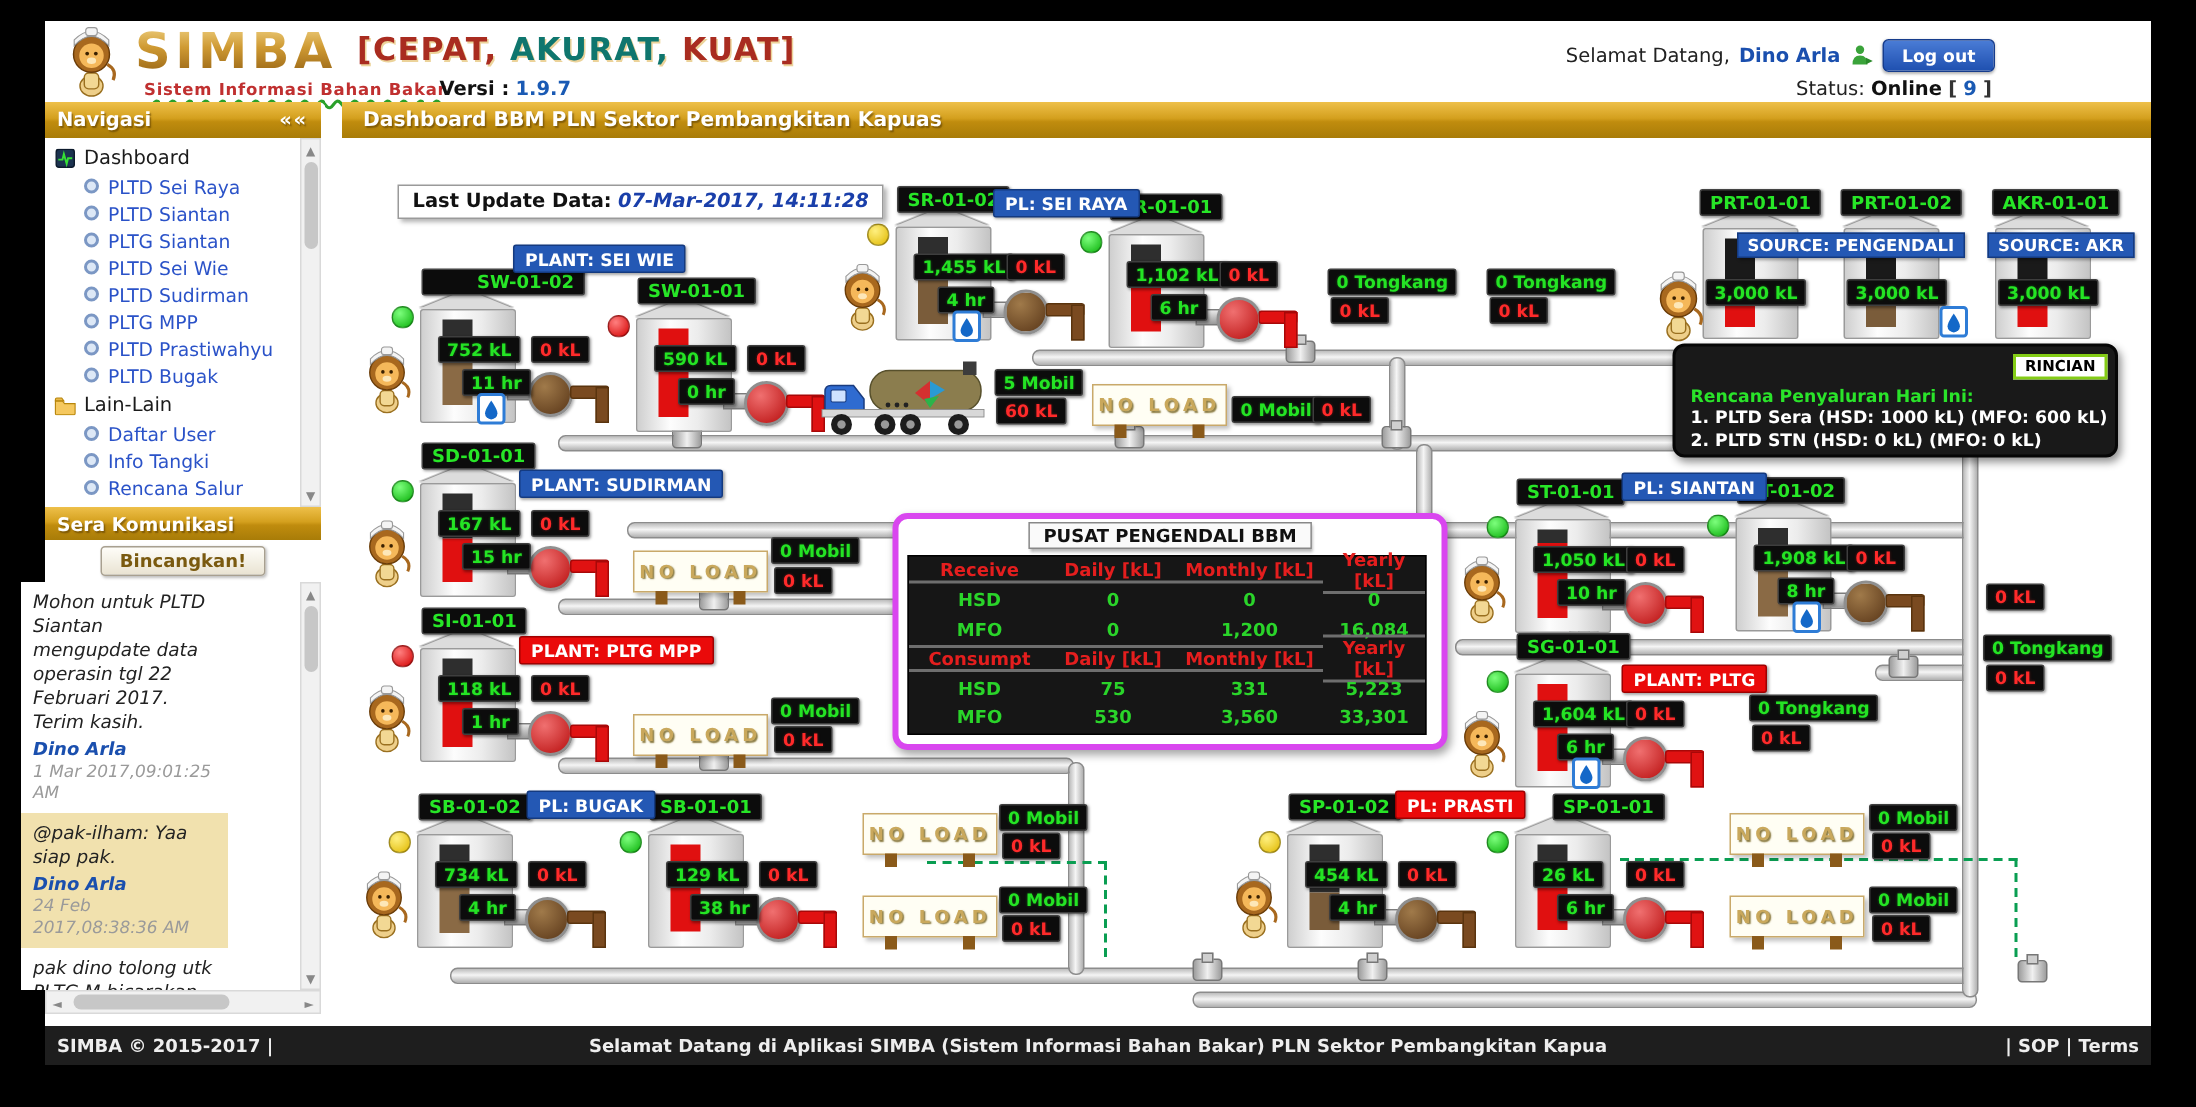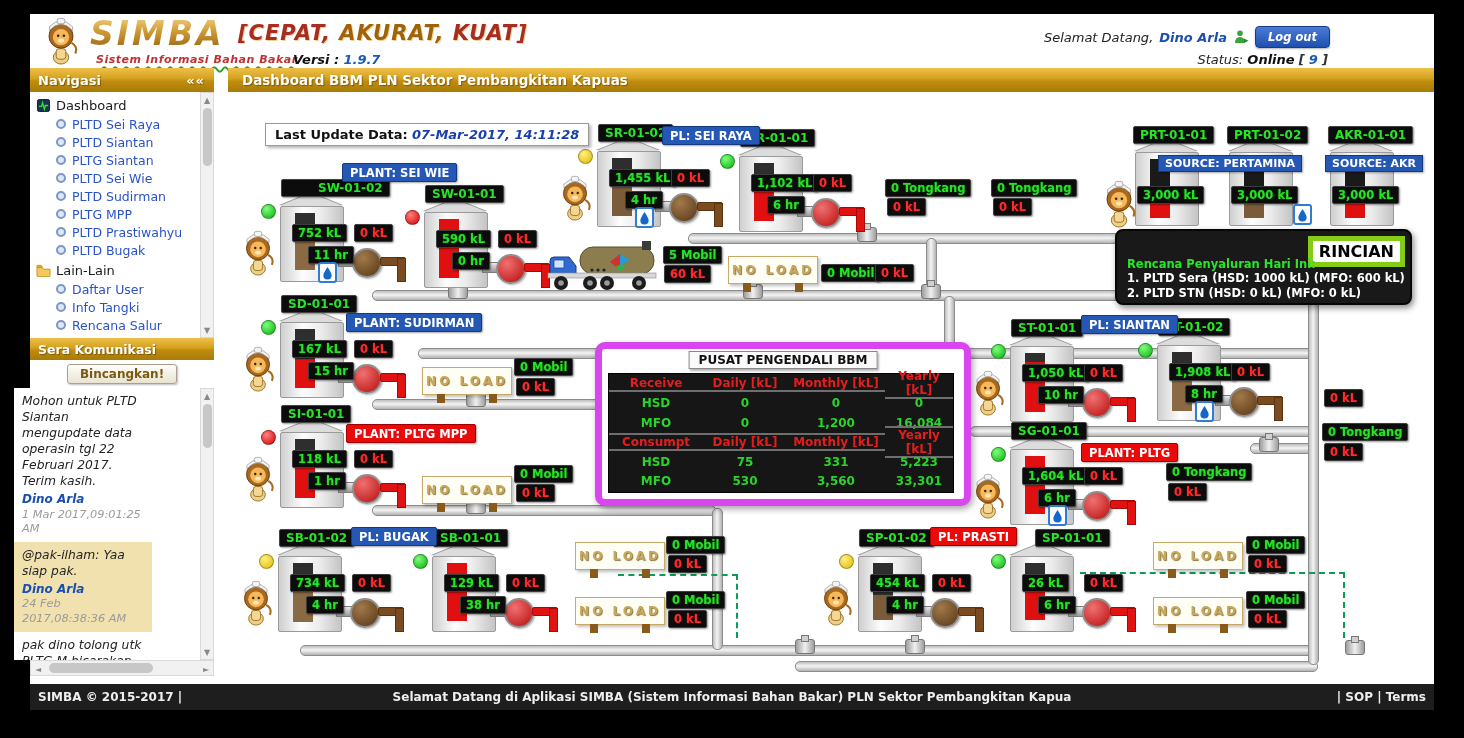--- a/index.html
+++ b/index.html
@@ -1,26 +1,26 @@
 <!DOCTYPE html>
 <html><head>
 <meta charset="utf-8">
 <style>
   html,body{margin:0;padding:0;background:#000;}
   body{font-family:"DejaVu Sans","Liberation Sans",sans-serif;width:1464px;height:738px;position:relative;overflow:hidden;}
   #root{position:absolute;left:0;top:0;width:1464px;height:738px;background:#000;overflow:hidden;}
   #app-bg{position:absolute;left:30px;top:14px;width:1404px;height:696px;background:#fff;z-index:0;}
   
-  #header{position:absolute;left:30px;top:14px;width:1304px;height:54px;background:#fff;z-index:10;font-style:italic;}
+  #header{position:absolute;left:30px;top:14px;width:1304px;height:54px;background:#fff;z-index:10;}
   #logo{position:absolute;left:8px;top:3px;}
   #brand{position:absolute;left:60px;top:0px;font-size:33px;font-weight:bold;letter-spacing:3px;
     background:linear-gradient(180deg,#f4d98e,#cf9a33 45%,#8f5c10);-webkit-background-clip:text;background-clip:text;
     color:#c8912a;-webkit-text-fill-color:transparent;}
   #tagline{position:absolute;left:208px;top:7px;font-size:21px;font-weight:bold;letter-spacing:1px;text-shadow:1px 1px 0 #ecd39a;white-space:nowrap;}
-  .tg0,.tg2{color:#a92c20;} .tg1{color:#a16207;}
+  .tg0,.tg2{color:#a92c20;} .tg1{color:#0f766e;}
   #subtitle{position:absolute;left:66px;top:39px;font-size:11px;font-weight:bold;color:#c03030;letter-spacing:.5px;
     text-decoration:underline wavy #2aa02a 1.5px;text-underline-offset:3px;white-space:nowrap;}
   #version{position:absolute;left:263px;top:38px;font-size:13px;white-space:nowrap;}
   #vlabel{font-weight:bold;color:#111;} #vval{font-weight:bold;color:#1a5ab4;}
   #welcome{position:absolute;right:4px;top:12px;display:flex;align-items:center;gap:6px;font-size:13px;color:#222;white-space:nowrap;}
   #username{font-weight:bold;color:#1a4fae;}
   #logout{background:linear-gradient(#4a7cd6,#1f50b0);border:1px solid #163c8c;border-radius:4px;color:#fff;font-weight:bold;
     font-size:11.5px;padding:3px 12px;cursor:pointer;box-shadow:0 1px 2px rgba(0,0,0,.3);}
   #statusline{position:absolute;right:6px;top:38px;font-size:13px;color:#222;white-space:nowrap;}
   #statusval{font-weight:bold;color:#111;} .brk{font-weight:bold;color:#333;} #statuscount{font-weight:bold;color:#1a5ab4;}
@@ -99,32 +99,32 @@
   .pipe-h{position:absolute;height:9px;background:linear-gradient(180deg,#bdbdbd,#f5f5f5 45%,#b2b2b2);border:1px solid #8c8c8c;border-radius:5px;z-index:1;}
   .pipe-v{position:absolute;width:9px;background:linear-gradient(90deg,#bdbdbd,#f5f5f5 45%,#b2b2b2);border:1px solid #8c8c8c;border-radius:5px;z-index:1;}
   .valve{position:absolute;width:18px;height:13px;background:linear-gradient(90deg,#9e9e9e,#f0f0f0 50%,#9e9e9e);border:1px solid #777;border-radius:3px;z-index:2;}
   .valve::after{content:"";position:absolute;left:5px;top:-5px;width:6px;height:5px;background:#cfcfcf;border:1px solid #777;}
   .gdash-h{position:absolute;border-top:2px dashed #0a9e52;z-index:2;}
   .gdash-v{position:absolute;border-left:2px dashed #0a9e52;z-index:2;}
   
   #lastupdate{position:absolute;left:265px;top:123px;background:#fff;border:1px solid #9a9a9a;box-shadow:2px 2px 3px rgba(0,0,0,.3);
     padding:3px 9px;z-index:6;font-size:13px;white-space:nowrap;}
   #lu-label{font-weight:bold;color:#111;} #lu-value{font-weight:bold;font-style:italic;color:#1a3faa;}
-  #pusat{position:absolute;left:595px;top:342px;width:362px;height:150px;background:#fff;border:7px solid #d946ef;border-radius:10px;
+  #pusat{position:absolute;left:595px;top:342px;width:362px;height:150px;background:#fff;border:4px solid #d946ef;border-radius:10px;
     z-index:7;box-shadow:2px 3px 6px rgba(0,0,0,.35);}
   #pusat-tab{position:absolute;top:2px;left:50%;transform:translateX(-50%);background:#fafafa;border:1px solid #888;
     padding:1px 9px;font-weight:bold;font-size:12px;color:#111;box-shadow:1px 2px 2px rgba(0,0,0,.3);white-space:nowrap;z-index:8;}
   #pusat-grid{position:absolute;left:6px;top:24px;width:346px;bottom:6px;background:#161616;border:1px solid #000;
     display:grid;grid-template-columns:94px 84px 98px 1fr;grid-auto-rows:19.5px;align-items:center;text-align:center;
     font-size:12px;font-weight:bold;box-sizing:border-box;}
   .pg-h{color:#e41e1e;} .pg-v{color:#2ad42a;}
   .hA{border-bottom:2px solid #6e6e6e;} .hB{border-top:2px solid #6e6e6e;border-bottom:2px solid #6e6e6e;}
   #rincian{position:absolute;left:1115px;top:229px;width:293px;height:72px;background:#191919;border:2px solid #060606;
     border-radius:8px;z-index:7;overflow:hidden;box-shadow:2px 3px 6px rgba(0,0,0,.45);}
-  #rincian-tab{position:absolute;top:5px;right:5px;background:#fff;border:5px solid #84cc16;font-weight:bold;font-size:16px;
+  #rincian-tab{position:absolute;top:5px;right:5px;background:#fff;border:2px solid #84cc16;font-weight:bold;font-size:10px;
     padding:1px 6px;color:#000;cursor:pointer;}
   #rincian-title{position:absolute;left:10px;top:26px;color:#2ae42a;font-weight:bold;font-size:11.5px;white-space:nowrap;}
   .rin-line{position:absolute;left:10px;color:#fff;font-weight:bold;font-size:11.5px;white-space:nowrap;}
 </style>
 </head>
 <body>
 
 <svg width="0" height="0" style="position:absolute" aria-hidden="true">
   <symbol id="lionsym" viewBox="0 0 34 50">
     <ellipse cx="17" cy="42" rx="8" ry="7" fill="#eecf8a" stroke="#9a7020" stroke-width="1"></ellipse>
@@ -400,21 +400,21 @@
     <div class="gdash-v" style="left: 736px; top: 574px; height: 64px;"></div>
     <div class="gdash-v" style="left: 1343px; top: 572px; height: 66px;"></div>
     <div class="plantlbl blue" style="left: 342px; top: 163px;">PLANT: SEI WIE</div>
     <div class="plantlbl blue" style="left: 662px; top: 126px;">PL: SEI RAYA</div>
     <div class="plantlbl blue" style="left: 346px; top: 313px;">PLANT: SUDIRMAN</div>
     <div class="plantlbl red" style="left: 346px; top: 424px;">PLANT: PLTG MPP</div>
     <div class="plantlbl blue" style="left: 1081px; top: 315px;">PL: SIANTAN</div>
     <div class="plantlbl red" style="left: 1081px; top: 443px;">PLANT: PLTG</div>
     <div class="plantlbl blue" style="left: 351px; top: 527px;">PL: BUGAK</div>
     <div class="plantlbl red" style="left: 930px; top: 527px;">PL: PRASTI</div>
-    <div class="srclbl" style="left: 1158px; top: 155px;">SOURCE: PERTAMINA</div>
+    <div class="srclbl" style="left: 1158px; top: 155px;">SOURCE: PENGENDALI</div>
     <div class="srclbl" style="left: 1325px; top: 155px;">SOURCE: AKR</div>
     <div class="tg" style="left: 280px; top: 206px;">
       <div class="roof"></div>
       <div class="tankbody">
         <div class="seg" style="top: 6px; height: 19px; background: rgb(46, 46, 46);"></div>
         <div class="seg" style="top: 25px; height: 38px; background: rgb(138, 106, 69);"></div>
       </div>
       <div class="dot green" style="left: -19px; top: -2px;"></div>
       <div class="tag" style="left: 1px; top: -27px; padding-left: 36px;">SW-01-02</div>
       <div class="lbl green" style="left: 12px; top: 18px;">752 kL</div>

